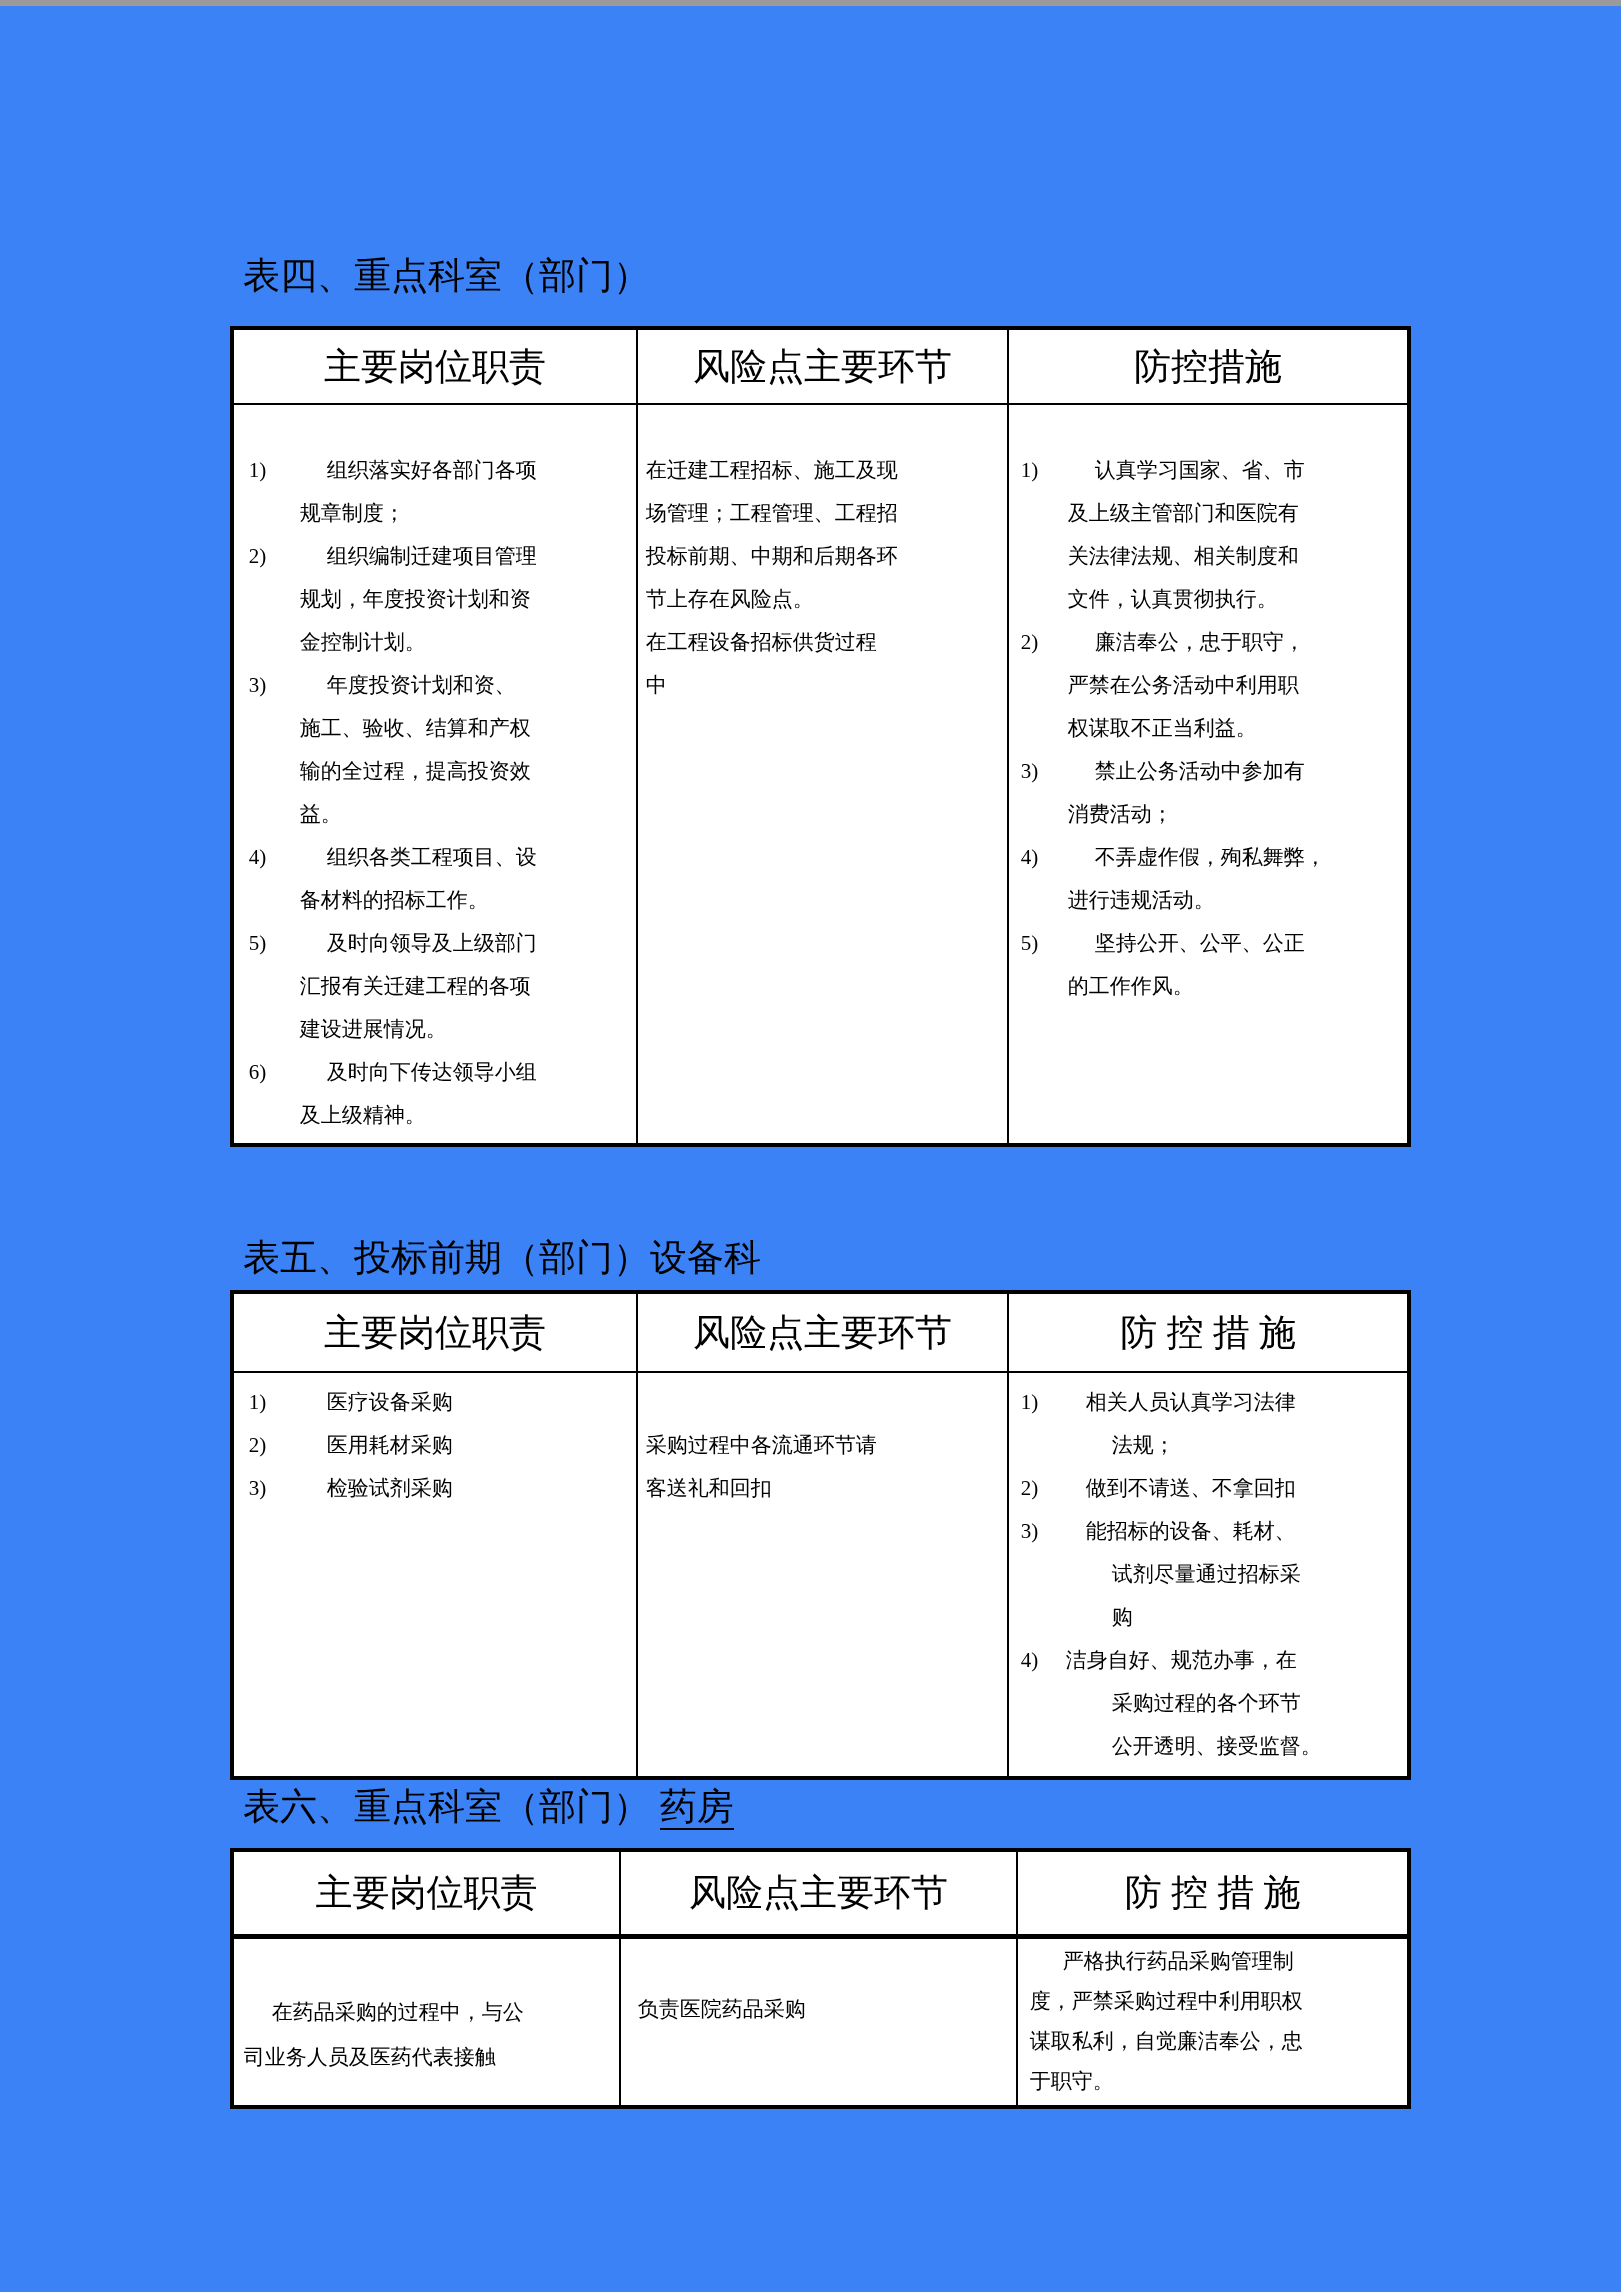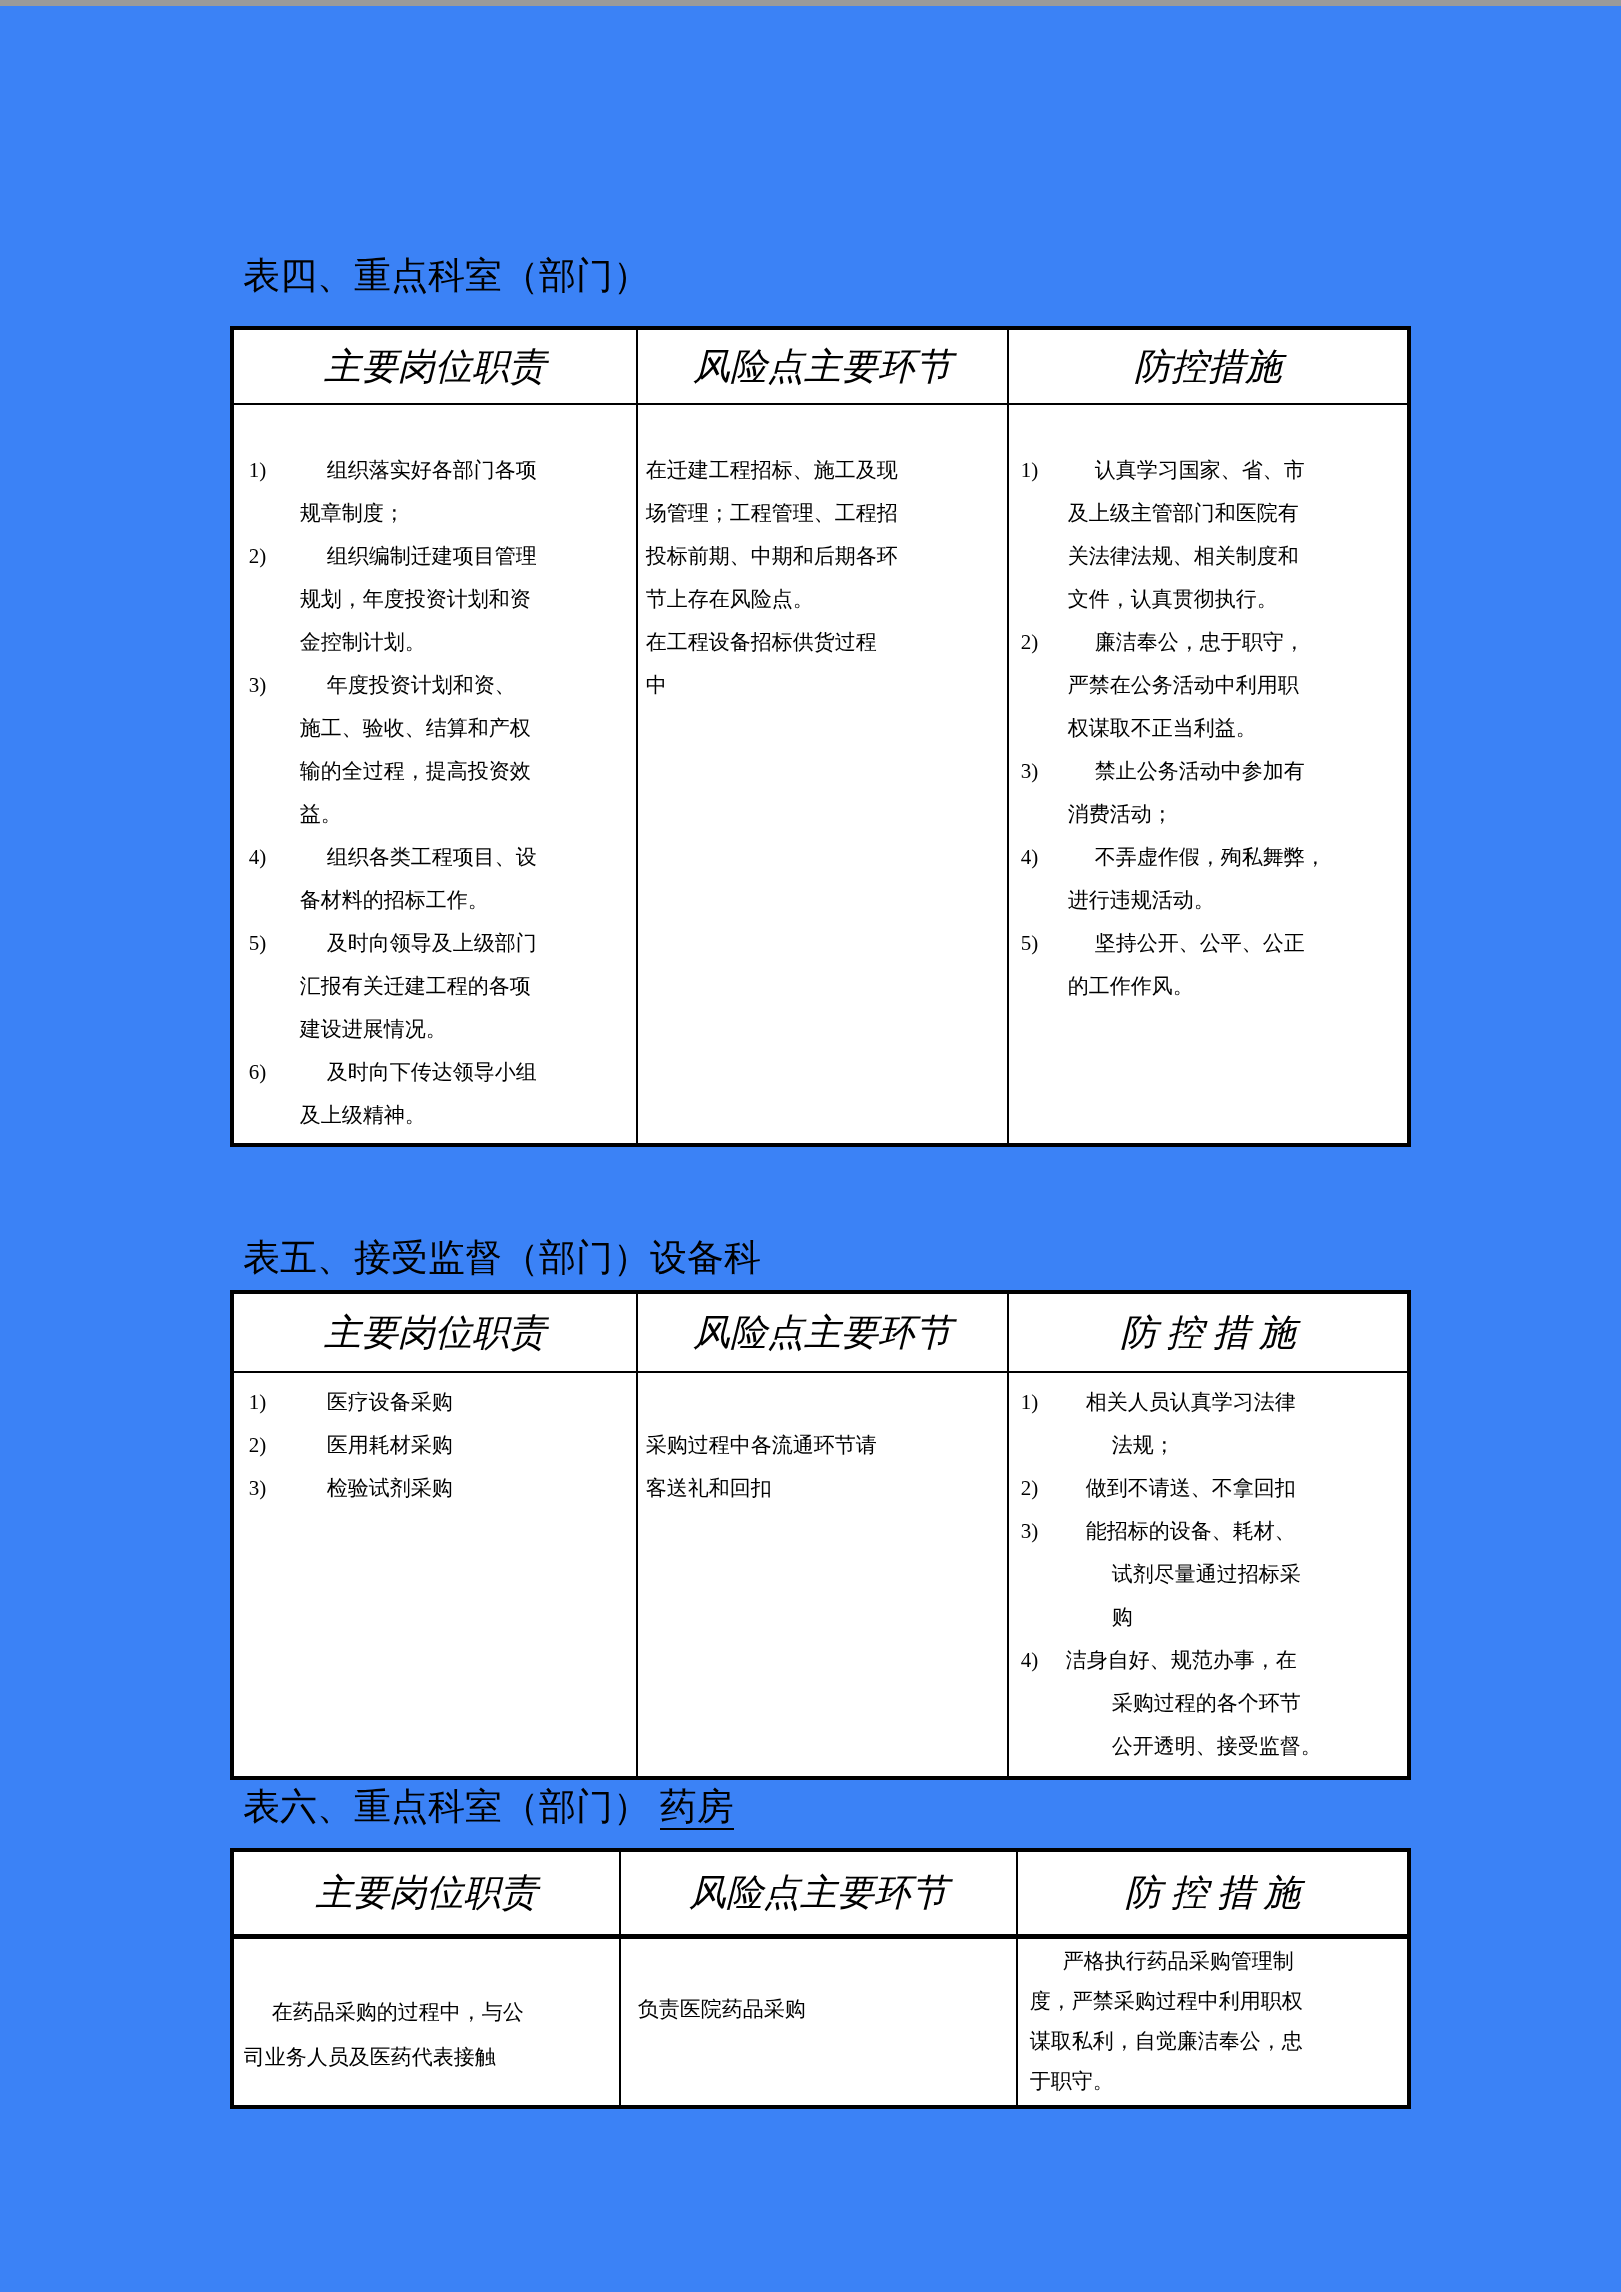--- a/index.html
+++ b/index.html
@@ -17,21 +17,21 @@
   
   .tbl{
     position:absolute;left:230px;width:1181px;box-sizing:border-box;
     border:4.9px solid #000;display:grid;background:#fff;
   }
   #t4{top:320px;height:821px;grid-template-columns:404px 371px 1fr;grid-template-rows:75px 1fr;}
   #t5{top:1284px;height:490px;grid-template-columns:404px 371px 1fr;grid-template-rows:79px 1fr;}
   #t6{top:1842px;height:261px;grid-template-columns:387px 397px 1fr;grid-template-rows:87px 1fr;}
   .hc{
     box-sizing:border-box;display:flex;align-items:center;justify-content:center;
-    font-size:37px;border-bottom:2.9px solid #000;white-space:pre;font-style:italic;
+    font-size:37px;border-bottom:2.9px solid #000;white-space:pre;
   }
   #t6 .hc{border-bottom:5.9px solid #000;}
   .h1,.h2,.c1,.c2{border-right:2px solid #000;}
   .bc{box-sizing:border-box;font-size:21px;line-height:43px;overflow:hidden;}
   .bc p{margin:0;white-space:pre;}
   .item{white-space:pre;}
   .txt{white-space:pre;}
   
   #t4 .c1{padding:44px 9.8px 0 14.7px;}
   #t5 .c1{padding:7.8px 9.8px 0 14.7px;}
@@ -96,21 +96,21 @@
 严禁在公务活动中利用职
 权谋取不正当利益。</span></div>
         <div class="item"><span class="num">3)</span><span class="txt">禁止公务活动中参加有
 消费活动；</span></div>
         <div class="item"><span class="num">4)</span><span class="txt">不弄虚作假，殉私舞弊，
 进行违规活动。</span></div>
         <div class="item"><span class="num">5)</span><span class="txt">坚持公开、公平、公正
 的工作作风。</span></div>
       </div>
     </div>
-    <div class="caption" id="cap-t5"><span>表五、接受监督（部门）设备科</span></div>
+    <div class="caption" id="cap-t5"><span>表五、投标前期（部门）设备科</span></div>
     <div class="tbl" id="t5">
       <div class="hc h1">主要岗位职责</div>
       <div class="hc h2">风险点主要环节</div>
       <div class="hc h3">防 控 措 施</div>
       <div class="bc c1">
         <div class="item"><span class="num">1)</span><span class="txt">医疗设备采购</span></div>
         <div class="item"><span class="num">2)</span><span class="txt">医用耗材采购</span></div>
         <div class="item"><span class="num">3)</span><span class="txt">检验试剂采购</span></div>
       </div>
       <div class="bc c2">

